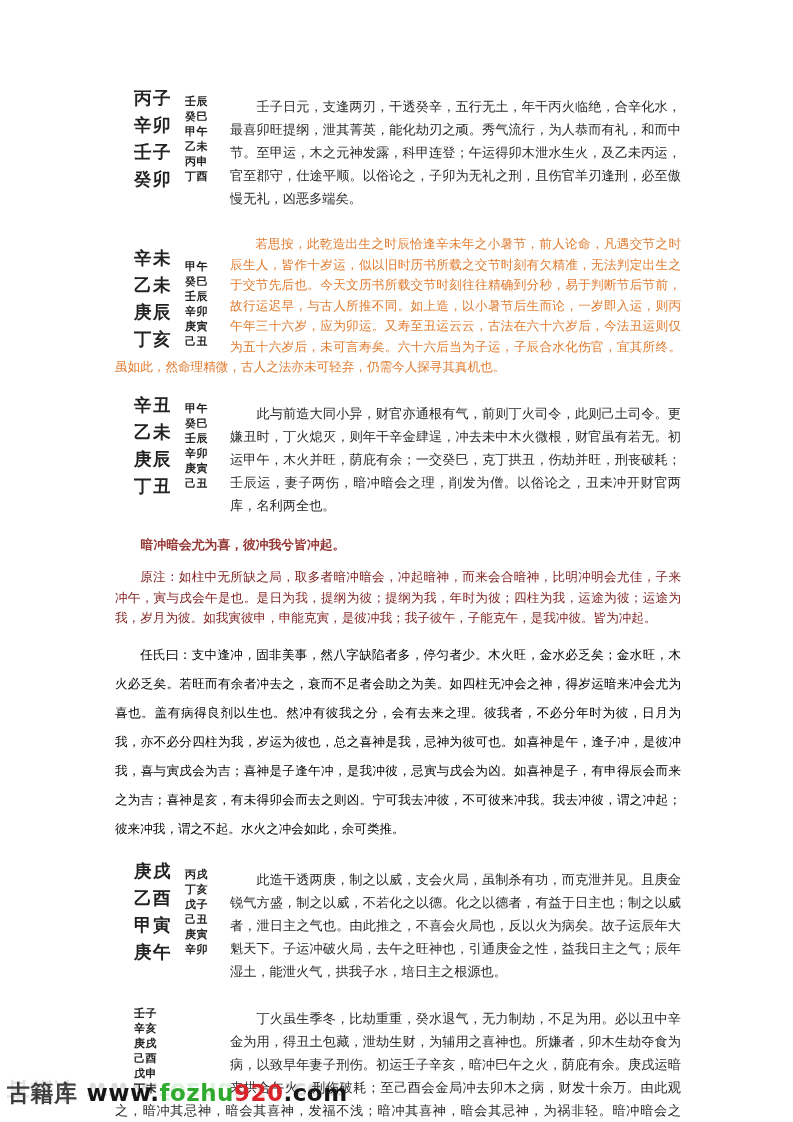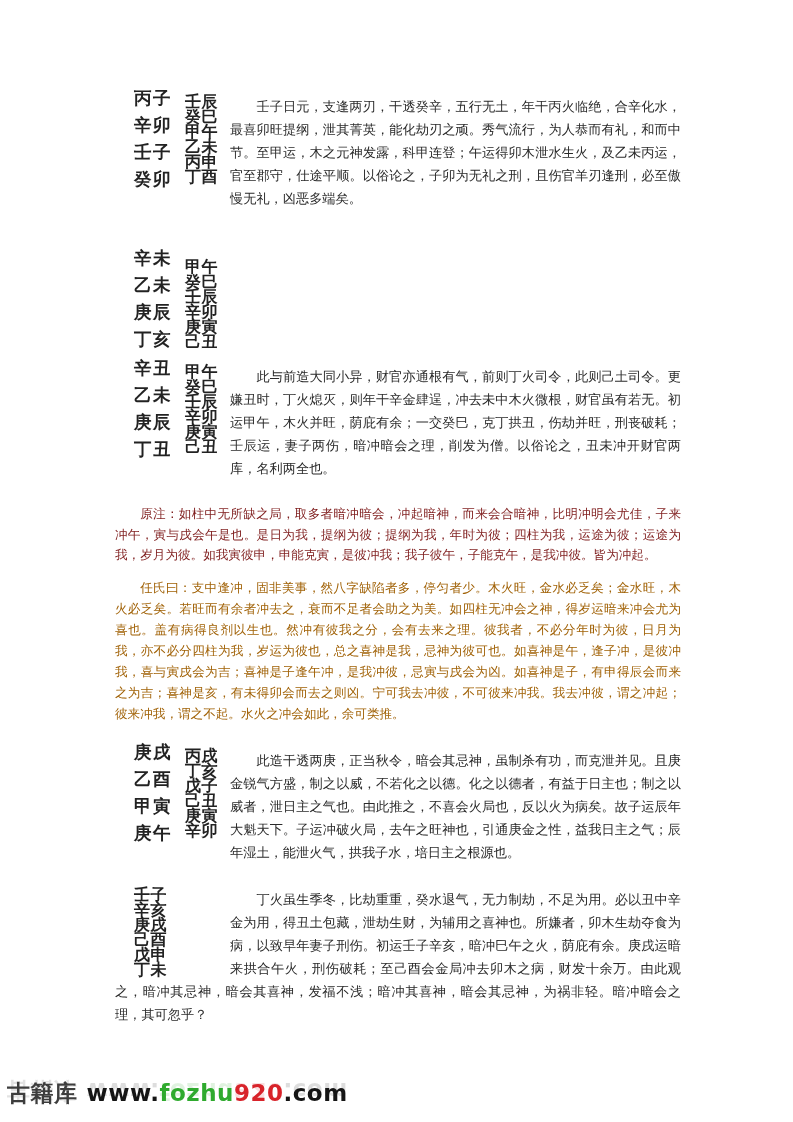--- a/index.html
+++ b/index.html
@@ -7,28 +7,28 @@
     position:relative;width:793px;height:1122px;background:#ffffff;overflow:hidden;
     font-family:"Liberation Serif","DejaVu Serif",serif;color:#2a2a2a;
   }
   .content{position:absolute;left:103px;top:83px;width:590px;}
   .entry{display:flow-root;}
   .pillar-block{
     float:left;width:127px;box-sizing:border-box;padding:2px 0 0 31px;
     display:flex;gap:13px;
   }
   .big-pillars{font-size:17.5px;line-height:27px;font-weight:700;letter-spacing:1.5px;color:#222;}
-  .small-pillars{font-size:16px;line-height:15px;padding-top:9px;font-weight:600;color:#222;letter-spacing:0.5px;}
+  .small-pillars{font-size:11px;line-height:15px;padding-top:9px;font-weight:600;color:#222;letter-spacing:0.5px;}
   .entry-2 .pillar-block{margin-top:21px;align-items:center;}
   p{margin:12px;text-align:justify;}
   .body-text{font-size:13.2px;line-height:23px;text-indent:2em;color:#2a2a2a;}
   .annotation{font-size:12.6px;line-height:20.5px;text-indent:2em;color:#e07c30;}
   .heading-red{font-size:12.8px;line-height:20.5px;text-indent:2em;color:#953734;margin-top:6px;font-weight:600;}
   .note-blue{font-size:12.6px;line-height:20.5px;text-indent:2em;color:#7f1d1d;}
-  .ren-note{font-size:12.6px;line-height:21px;text-indent:2em;color:#a16207;}
+  .ren-note{font-size:12.6px;line-height:29px;text-indent:2em;color:#000000;}
   .footer{
     position:absolute;left:7px;top:1078px;
     font-family:"DejaVu Sans","Liberation Sans",sans-serif;
     font-weight:700;font-size:23px;letter-spacing:0.5px;white-space:nowrap;
   }
   .footer .site{color:#3d3d3d;margin-right:9px;}
   .footer .dark{color:#151515;}
   .footer .green{color:#2faa2e;}
   .footer .red{color:#d8232a;}
   .reflection{
@@ -72,20 +72,21 @@
         </div>
         <div class="small-pillars">
           <div>甲午</div>
           <div>癸巳</div>
           <div>壬辰</div>
           <div>辛卯</div>
           <div>庚寅</div>
           <div>己丑</div>
         </div>
       </div>
+      <p class="annotation">若思按，此乾造出生之时辰恰逢辛未年之小暑节，前人论命，凡遇交节之时辰生人，皆作十岁运，似以旧时历书所载之交节时刻有欠精准，无法判定出生之于交节先后也。今天文历书所载交节时刻往往精确到分秒，易于判断节后节前，故行运迟早，与古人所推不同。如上造，以小暑节后生而论，一岁即入运，则丙午年三十六岁，应为卯运。又寿至丑运云云，古法在六十六岁后，今法丑运则仅为五十六岁后，未可言寿矣。六十六后当为子运，子辰合水化伤官，宜其所终。虽如此，然命理精微，古人之法亦未可轻弃，仍需今人探寻其真机也。</p>
     </section>
 
     <section class="entry entry-3">
       <div class="pillar-block">
         <div class="big-pillars">
           <div>辛丑</div>
           <div>乙未</div>
           <div>庚辰</div>
           <div>丁丑</div>
         </div>
@@ -94,41 +95,42 @@
           <div>癸巳</div>
           <div>壬辰</div>
           <div>辛卯</div>
           <div>庚寅</div>
           <div>己丑</div>
         </div>
       </div>
       <p class="body-text">此与前造大同小异，财官亦通根有气，前则丁火司令，此则己土司令。更嫌丑时，丁火熄灭，则年干辛金肆逞，冲去未中木火微根，财官虽有若无。初运甲午，木火并旺，荫庇有余；一交癸巳，克丁拱丑，伤劫并旺，刑丧破耗；壬辰运，妻子两伤，暗冲暗会之理，削发为僧。以俗论之，丑未冲开财官两库，名利两全也。</p>
     </section>
 
+    <p class="heading-red">暗冲暗会尤为喜，彼冲我兮皆冲起。</p>
     <p class="note-blue">原注：如柱中无所缺之局，取多者暗冲暗会，冲起暗神，而来会合暗神，比明冲明会尤佳，子来冲午，寅与戌会午是也。是日为我，提纲为彼；提纲为我，年时为彼；四柱为我，运途为彼；运途为我，岁月为彼。如我寅彼申，申能克寅，是彼冲我；我子彼午，子能克午，是我冲彼。皆为冲起。</p>
     <p class="ren-note">任氏曰：支中逢冲，固非美事，然八字缺陷者多，停匀者少。木火旺，金水必乏矣；金水旺，木火必乏矣。若旺而有余者冲去之，衰而不足者会助之为美。如四柱无冲会之神，得岁运暗来冲会尤为喜也。盖有病得良剂以生也。然冲有彼我之分，会有去来之理。彼我者，不必分年时为彼，日月为我，亦不必分四柱为我，岁运为彼也，总之喜神是我，忌神为彼可也。如喜神是午，逢子冲，是彼冲我，喜与寅戌会为吉；喜神是子逢午冲，是我冲彼，忌寅与戌会为凶。如喜神是子，有申得辰会而来之为吉；喜神是亥，有未得卯会而去之则凶。宁可我去冲彼，不可彼来冲我。我去冲彼，谓之冲起；彼来冲我，谓之不起。水火之冲会如此，余可类推。</p>
 
     <section class="entry entry-4">
       <div class="pillar-block">
         <div class="big-pillars">
           <div>庚戌</div>
           <div>乙酉</div>
           <div>甲寅</div>
           <div>庚午</div>
         </div>
         <div class="small-pillars">
           <div>丙戌</div>
           <div>丁亥</div>
           <div>戊子</div>
           <div>己丑</div>
           <div>庚寅</div>
           <div>辛卯</div>
         </div>
       </div>
-      <p class="body-text">此造干透两庚，正当秋令，暗会其忌神，虽制杀有功，而克泄并见。且庚金锐气方盛，制之以威，不若化之以德。化之以德者，有益于日主也；制之以威者，泄日主之气也。由此推之，不喜会火局也，反以火为病矣。故子运辰年大魁天下。子运冲破火局，去午之旺神也，引通庚金之性，益我日主之气；辰年湿土，能泄火气，拱我子水，培日主之根源也。</p>
+      <p class="body-text">此造干透两庚，制之以威，支会火局，虽制杀有功，而克泄并见。且庚金锐气方盛，制之以威，不若化之以德。化之以德者，有益于日主也；制之以威者，泄日主之气也。由此推之，不喜会火局也，反以火为病矣。故子运辰年大魁天下。子运冲破火局，去午之旺神也，引通庚金之性，益我日主之气；辰年湿土，能泄火气，拱我子水，培日主之根源也。</p>
     </section>
 
     <section class="entry entry-5">
       <div class="pillar-block">
         <div class="small-pillars">
           <div>壬子</div>
           <div>辛亥</div>
           <div>庚戌</div>
           <div>己酉</div>
           <div>戊申</div>

